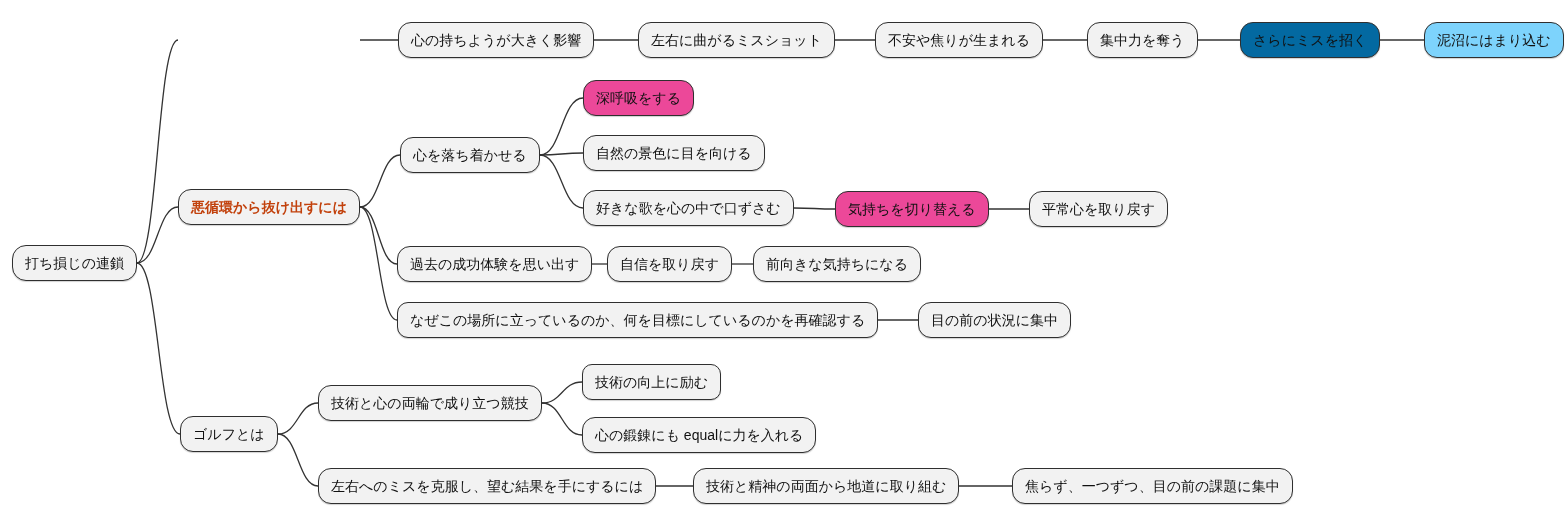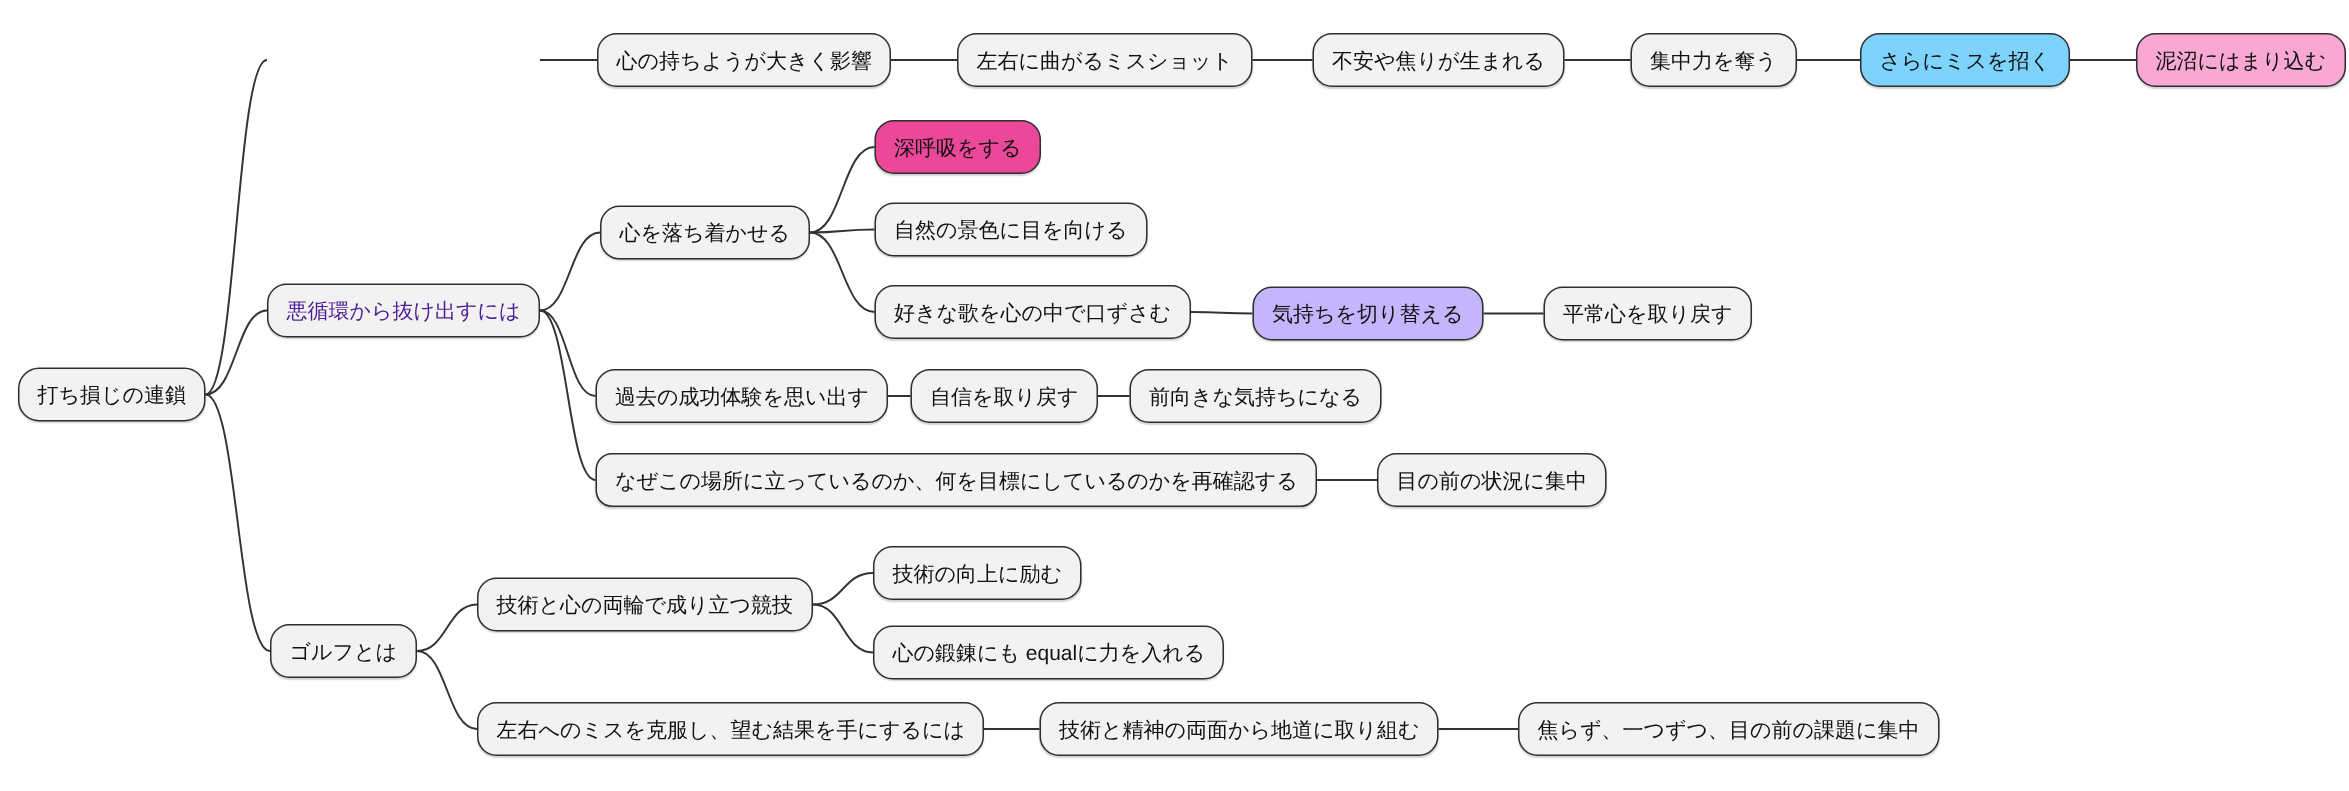--- a/index.html
+++ b/index.html
@@ -74,34 +74,34 @@
       <path d="M 278 434 C 298 434, 298 486, 318 486" fill="none" stroke="#333333" stroke-width="1.3"></path>
       <path d="M 656 486 C 674.5 486, 674.5 486, 693 486" fill="none" stroke="#333333" stroke-width="1.3"></path>
       <path d="M 959 486 C 985.5 486, 985.5 486, 1012 486" fill="none" stroke="#333333" stroke-width="1.3"></path>
     </svg>
 
 <div class="node root" style="left: 12px; top: 245px; background: rgb(242, 242, 242); border-color: rgb(47, 47, 47); color: rgb(17, 17, 17);">打ち損じの連鎖</div>
     <div class="node" style="left: 398px; top: 22px; background: rgb(242, 242, 242); border-color: rgb(47, 47, 47); color: rgb(17, 17, 17);">心の持ちようが大きく影響</div>
     <div class="node" style="left: 638px; top: 22px; background: rgb(242, 242, 242); border-color: rgb(47, 47, 47); color: rgb(17, 17, 17);">左右に曲がるミスショット</div>
     <div class="node" style="left: 875px; top: 22px; background: rgb(242, 242, 242); border-color: rgb(47, 47, 47); color: rgb(17, 17, 17);">不安や焦りが生まれる</div>
     <div class="node" style="left: 1087px; top: 22px; background: rgb(242, 242, 242); border-color: rgb(47, 47, 47); color: rgb(17, 17, 17);">集中力を奪う</div>
-    <div class="node" style="left: 1240px; top: 22px; background: #7dd3fc; border-color: rgb(47, 47, 47); color: rgb(17, 17, 17);">さらにミスを招く</div>
-    <div class="node" style="left: 1424px; top: 22px; background: #f9a8d4; border-color: rgb(47, 47, 47); color: rgb(17, 17, 17);">泥沼にはまり込む</div>
-    <div class="node" style="left: 178px; top: 189px; background: rgb(242, 242, 242); border-color: rgb(47, 47, 47); color: #4c1d95;">悪循環から抜け出すには</div>
+    <div class="node" style="left: 1240px; top: 22px; background: #0369a1; border-color: rgb(47, 47, 47); color: rgb(17, 17, 17);">さらにミスを招く</div>
+    <div class="node" style="left: 1424px; top: 22px; background: #7dd3fc; border-color: rgb(47, 47, 47); color: rgb(17, 17, 17);">泥沼にはまり込む</div>
+    <div class="node" style="left: 178px; top: 189px; background: rgb(242, 242, 242); border-color: rgb(47, 47, 47); color: #c2410c; font-weight: bold;">悪循環から抜け出すには</div>
     <div class="node" style="left: 400px; top: 137px; background: rgb(242, 242, 242); border-color: rgb(47, 47, 47); color: rgb(17, 17, 17);">心を落ち着かせる</div>
     <div class="node" style="left: 583px; top: 80px; background: #ec4899; border-color: rgb(47, 47, 47); color: rgb(17, 17, 17);">深呼吸をする</div>
     <div class="node" style="left: 583px; top: 135px; background: rgb(242, 242, 242); border-color: rgb(47, 47, 47); color: rgb(17, 17, 17);">自然の景色に目を向ける</div>
     <div class="node" style="left: 583px; top: 190px; background: rgb(242, 242, 242); border-color: rgb(47, 47, 47); color: rgb(17, 17, 17);">好きな歌を心の中で口ずさむ</div>
-    <div class="node" style="left: 835px; top: 191px; background: #c4b5fd; border-color: rgb(47, 47, 47); color: rgb(17, 17, 17);">気持ちを切り替える</div>
+    <div class="node" style="left: 835px; top: 191px; background: #ec4899; border-color: rgb(47, 47, 47); color: rgb(17, 17, 17);">気持ちを切り替える</div>
     <div class="node" style="left: 1029px; top: 191px; background: rgb(242, 242, 242); border-color: rgb(47, 47, 47); color: rgb(17, 17, 17); padding-left: 12px;">平常心を取り戻す</div>
     <div class="node" style="left: 397px; top: 246px; background: rgb(242, 242, 242); border-color: rgb(47, 47, 47); color: rgb(17, 17, 17);">過去の成功体験を思い出す</div>
     <div class="node" style="left: 607px; top: 246px; background: rgb(242, 242, 242); border-color: rgb(47, 47, 47); color: rgb(17, 17, 17);">自信を取り戻す</div>
     <div class="node" style="left: 753px; top: 246px; background: rgb(242, 242, 242); border-color: rgb(47, 47, 47); color: rgb(17, 17, 17);">前向きな気持ちになる</div>
     <div class="node" style="left: 397px; top: 302px; background: rgb(242, 242, 242); border-color: rgb(47, 47, 47); color: rgb(17, 17, 17); border-radius: 11px;">なぜこの場所に立っているのか、何を目標にしているのかを再確認する</div>
     <div class="node" style="left: 918px; top: 302px; background: rgb(242, 242, 242); border-color: rgb(47, 47, 47); color: rgb(17, 17, 17);">目の前の状況に集中</div>
     <div class="node" style="left: 180px; top: 416px; background: rgb(242, 242, 242); border-color: rgb(47, 47, 47); color: rgb(17, 17, 17);">ゴルフとは</div>
     <div class="node" style="left: 318px; top: 385px; background: rgb(242, 242, 242); border-color: rgb(47, 47, 47); color: rgb(17, 17, 17);">技術と心の両輪で成り立つ競技</div>
-    <div class="node" style="left: 582px; top: 364px; background: rgb(242, 242, 242); border-color: rgb(47, 47, 47); color: rgb(17, 17, 17);">技術の向上に励む</div>
+    <div class="node" style="left: 582px; top: 364px; background: rgb(242, 242, 242); border-color: rgb(47, 47, 47); color: rgb(17, 17, 17); border-radius: 10px;">技術の向上に励む</div>
     <div class="node" style="left: 582px; top: 417px; background: rgb(242, 242, 242); border-color: rgb(47, 47, 47); color: rgb(17, 17, 17);">心の鍛錬にも equalに力を入れる</div>
     <div class="node" style="left: 318px; top: 468px; background: rgb(242, 242, 242); border-color: rgb(47, 47, 47); color: rgb(17, 17, 17);">左右へのミスを克服し、望む結果を手にするには</div>
     <div class="node" style="left: 693px; top: 468px; background: rgb(242, 242, 242); border-color: rgb(47, 47, 47); color: rgb(17, 17, 17);">技術と精神の両面から地道に取り組む</div>
     <div class="node" style="left: 1012px; top: 468px; background: rgb(242, 242, 242); border-color: rgb(47, 47, 47); color: rgb(17, 17, 17);">焦らず、一つずつ、目の前の課題に集中</div>
   </div>
 
 </body></html>

